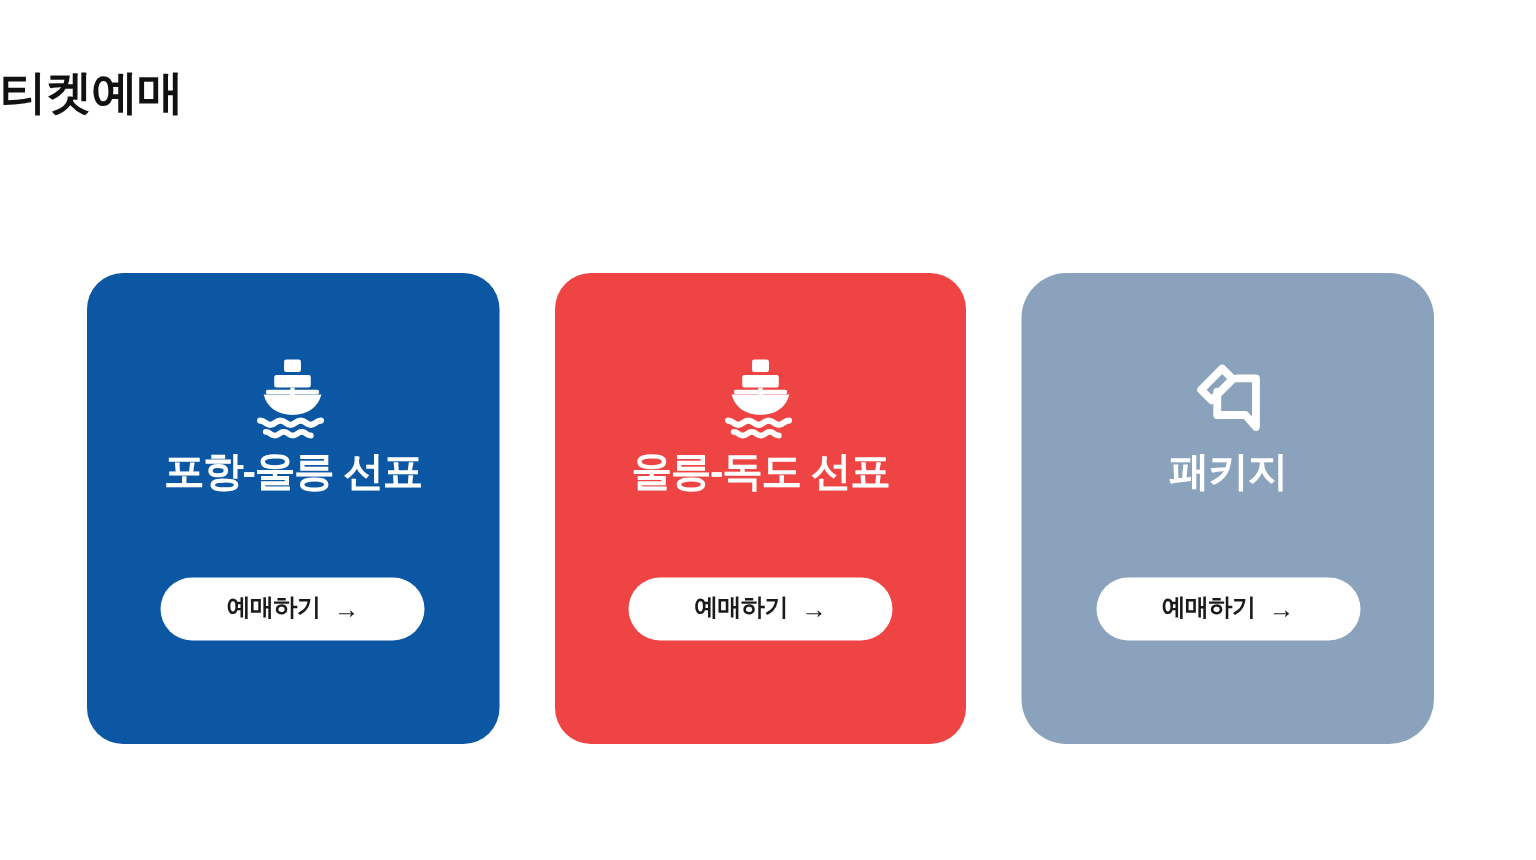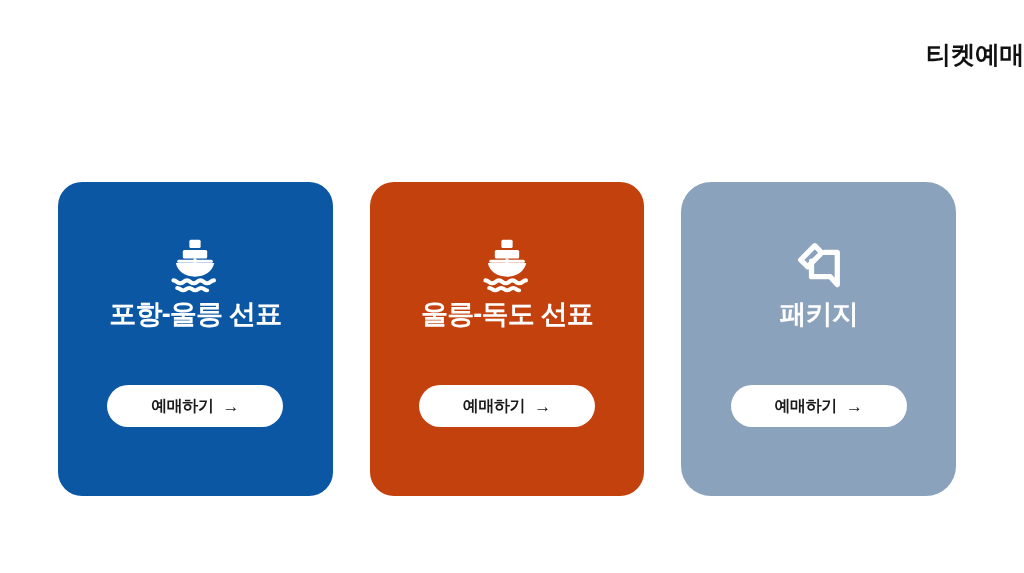--- a/index.html
+++ b/index.html
@@ -14,22 +14,22 @@
     overflow: hidden;
     position: relative;
   }
 
   
   .page-title {
     position: absolute;
     top: 22px;
     left: 0;
     width: 1024px;
-    text-align: right;
-    font-size: 25px;
+    text-align: left;
+    font-size: 31px;
     font-weight: 700;
     letter-spacing: -0.5px;
     color: #111111;
     line-height: 1.2;
   }
 
   
   .cards-row {
     position: absolute;
     top: 182px;
@@ -134,21 +134,21 @@
         </g>
       </svg>
     </span>
     <div class="card-label" style="color: rgb(255, 255, 255);">포항-울릉 선표</div>
     <button class="card-cta" style="background: rgb(255, 255, 255);">
       <span class="cta-text" style="color: rgb(26, 26, 26);">예매하기</span>
       <span class="cta-arrow" style="color: rgb(26, 26, 26);">→</span>
     </button>
   </div>
 
-  <div class="card" id="card-1" style="background: #c2410c;">
+  <div class="card" id="card-1" style="background: #ef4444;">
     <span class="card-icon">
       <svg viewBox="0 0 64 64" xmlns="http://www.w3.org/2000/svg" aria-hidden="true">
         <g fill="#ffffff">
           <rect x="26" y="6" width="12" height="9" rx="1.6"></rect>
           <rect x="19" y="17" width="26" height="9" rx="1.6"></rect>
           <rect x="30.5" y="26" width="3" height="16"></rect>
           <rect x="13" y="27.5" width="38" height="3.2" rx="1.6"></rect>
           <path d="M11.5 31 L52.5 31 C50.5 40 42.5 45.5 32 45.5 C21.5 45.5 13.5 40 11.5 31 Z"></path>
           <path d="M9 49.5 c3.6 0 3.6 3 7.2 3 s3.6 -3 7.2 -3 s3.6 3 7.2 3 s3.6 -3 7.2 -3 s3.6 3 7.2 3 s3.6 -3 7.2 -3" fill="none" stroke="#ffffff" stroke-width="4.4" stroke-linecap="round"></path>
           <path d="M13 57.5 c3.2 0 3.2 2.6 6.4 2.6 s3.2 -2.6 6.4 -2.6 s3.2 2.6 6.4 2.6 s3.2 -2.6 6.4 -2.6 s3.2 2.6 6.4 2.6" fill="none" stroke="#ffffff" stroke-width="4.2" stroke-linecap="round"></path>

